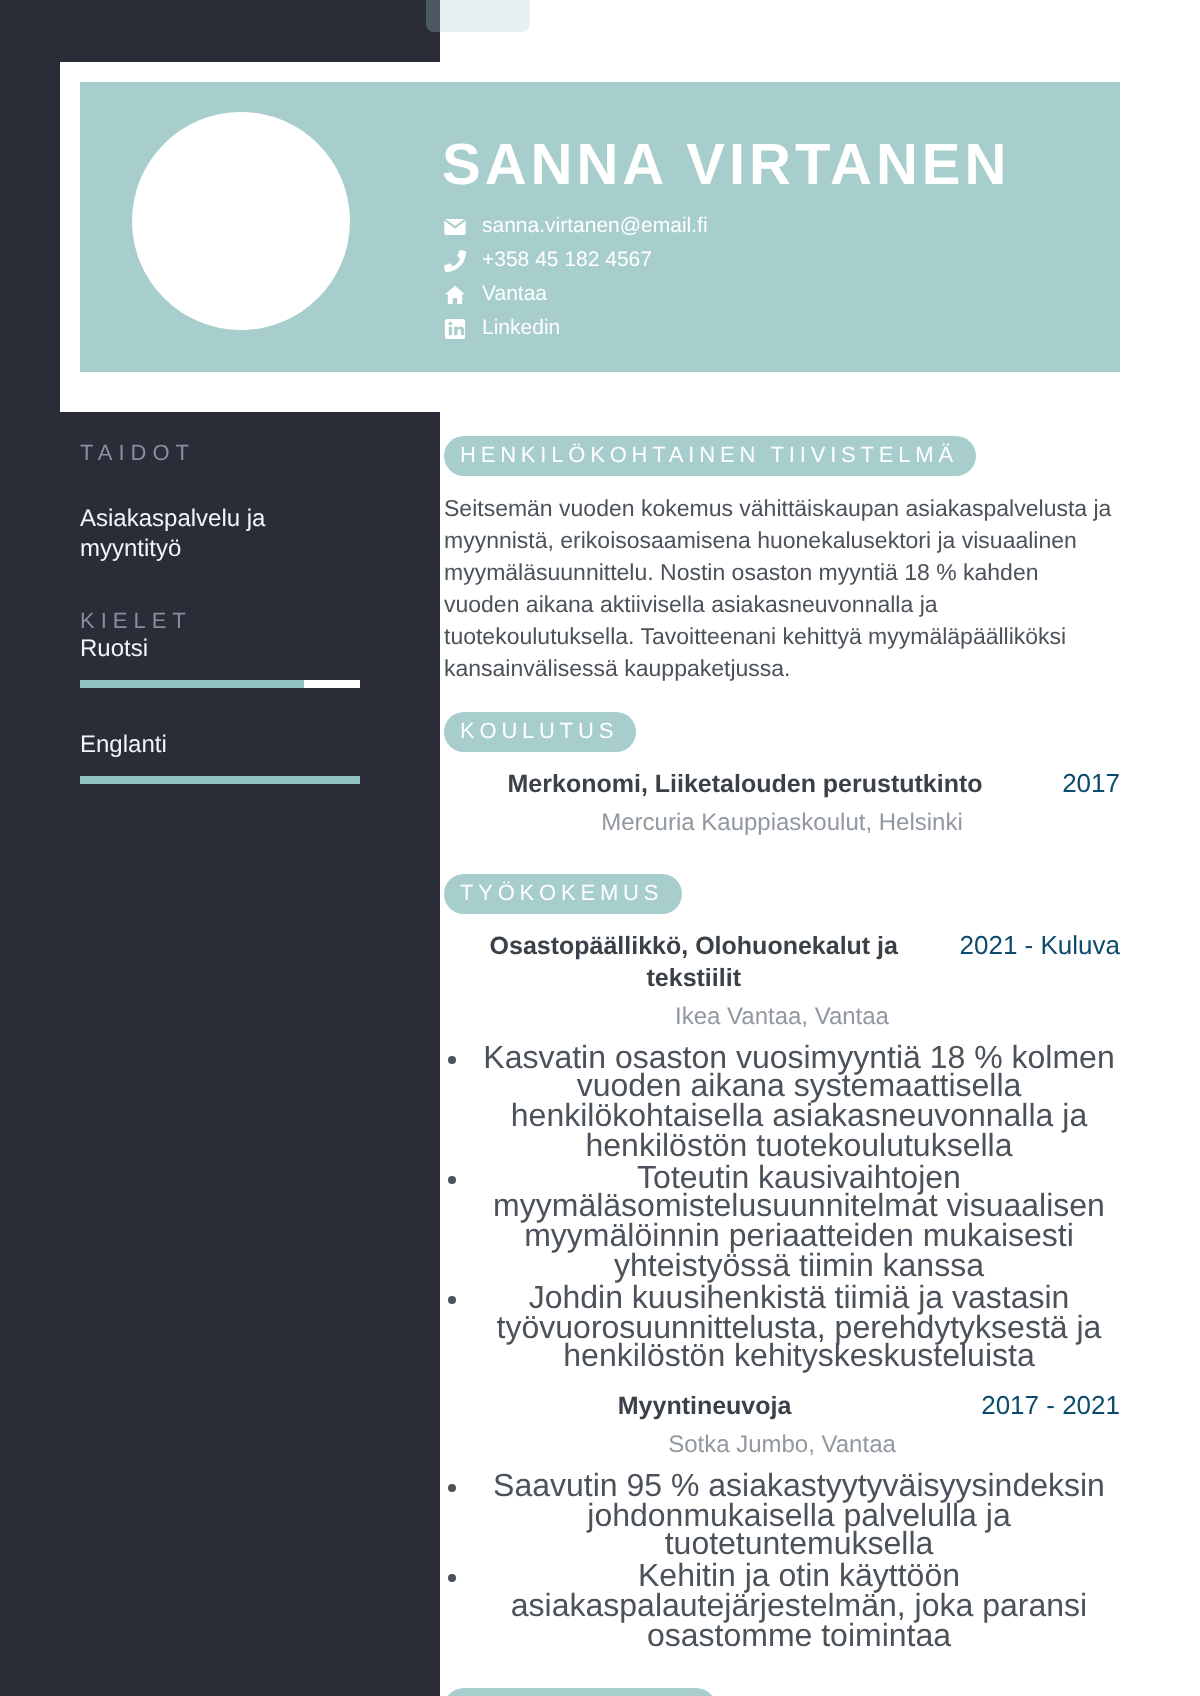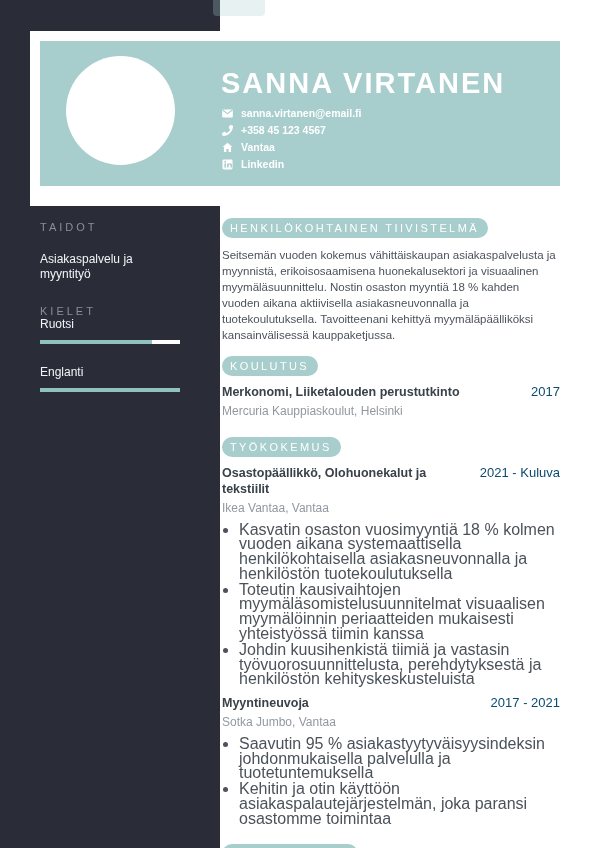--- a/index.html
+++ b/index.html
@@ -39,21 +39,21 @@
     background:#a7cdcc;
   }
   .photo {
     position:absolute; left:26px; top:15px; width:109px; height:109px;
     border-radius:50%; background:#ffffff;
   }
   .name {
     position:absolute; left:181px; top:26px; color:#ffffff;
     font-size:29px; font-weight:700; letter-spacing:2px; white-space:nowrap;
   }
-  .contact { position:absolute; left:182px; top:66px;font-weight:bold; }
+  .contact { position:absolute; left:182px; top:66px; }
   .contact-row {
     display:flex; align-items:center; gap:8px;
     color:#ffffff; font-size:10.5px; margin-bottom:5px; line-height:12px;
   }
   .contact-row .ic { width:11px; height:11px; flex:0 0 11px; display:block; }
   .accent-mark {
     position:absolute; left:213px; top:0; width:52px; height:16px;
     background:rgba(168,206,205,0.28); border-radius:0 0 4px 4px;
   }
   
@@ -61,21 +61,21 @@
   .badge {
     display:inline-block; background:#a7cdcc; color:#ffffff;
     font-size:11px; letter-spacing:2.4px; padding:4px 9px 4px 8px;border-radius:10px;
   }
   .summary {
     margin-top:9px; color:#4c525a; font-size:11.5px; line-height:16px;
   }
   .b-edu   { margin-top:13px; }
   .b-work  { margin-top:19px; }
   .b-prof  { margin-top:16px; }
-  .entry { margin-top:8px; }
+  .entry { margin-top:8px;text-align:center; }
   .entry-head { display:flex; justify-content:space-between; align-items:flex-start; }
   .entry-title {
     flex:1; padding-right:8px; color:#3a4148; font-weight:700;
     font-size:12.5px; line-height:16.5px;
   }
   .entry-date { color:#0c4a6e; font-size:13px; white-space:nowrap; line-height:16.5px; }
   .entry-company { margin-top:3px; color:#9298a0; font-size:12px; }
   .bullets { margin:8px 0 0 0; padding-left:17px; }
   .bullets li {
     color:#4c525a; font-size:16px; line-height:14.8px; margin:0 0 1px 0;
@@ -120,21 +120,21 @@
         <svg class="ic" viewBox="0 0 12 10">
           <rect x="0.2" y="0.6" width="11.6" height="8.8" rx="1.1" fill="#ffffff"></rect>
           <path d="M0.6 1.2 L6 5.2 L11.4 1.2" stroke="#a7cdcc" stroke-width="1.1" fill="none"></path>
         </svg>
         <span>sanna.virtanen@email.fi</span>
       </div>
       <div class="contact-row">
         <svg class="ic" viewBox="0 0 512 512">
           <path fill="#ffffff" d="M493.4 24.6l-104-24c-11.3-2.6-22.9 3.3-27.5 13.9l-48 112c-4.2 9.8-1.4 21.3 6.9 28l60.6 49.6c-36 76.7-98.9 140.5-177.2 177.2l-49.6-60.6c-6.8-8.3-18.2-11.1-28-6.9l-112 48C3.9 366.5-2 378.1.6 389.4l24 104C27.1 504.2 36.7 512 48 512c256.1 0 464-207.5 464-464 0-11.2-7.7-20.9-18.6-23.4z"></path>
         </svg>
-        <span>+358 45 123 4567</span>
+        <span>+358 45 182 4567</span>
       </div>
       <div class="contact-row">
         <svg class="ic" viewBox="0 0 16 16">
           <path fill="#ffffff" d="M8 1.2 L15.2 7.4 L13.2 7.4 L13.2 14.5 L9.6 14.5 L9.6 10.2 L6.4 10.2 L6.4 14.5 L2.8 14.5 L2.8 7.4 L0.8 7.4 Z"></path>
         </svg>
         <span>Vantaa</span>
       </div>
       <div class="contact-row">
         <svg class="ic" viewBox="0 0 12 12">
           <rect x="0.5" y="0.5" width="11" height="11" rx="1.6" fill="#ffffff"></rect>

